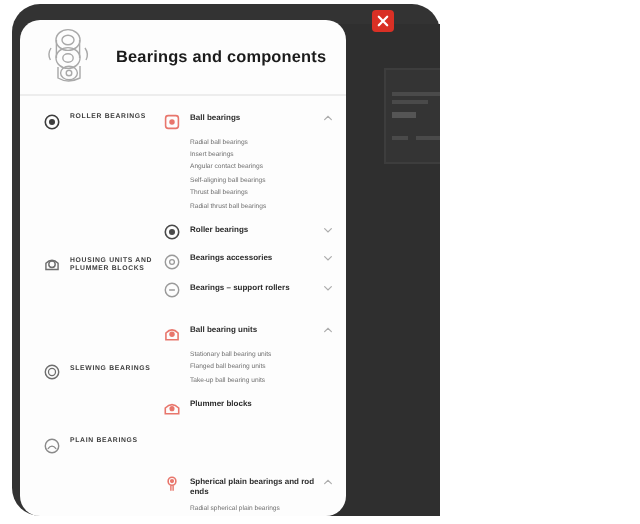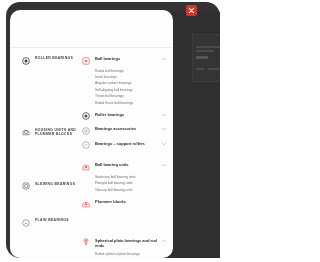--- a/index.html
+++ b/index.html
@@ -125,20 +125,39 @@
   </div>
 
   <div class="close-btn">
     <svg viewBox="0 0 10 10" width="7" height="7">
       <path d="M2 2 L8 8 M8 2 L2 8" stroke="#ffffff" stroke-width="1.6" stroke-linecap="round" fill="none"></path>
     </svg>
   </div>
 
   <div class="panel">
 
+    <div class="panel-header">
+      <div class="hero-icon">
+        <svg viewBox="0 0 26 30" width="26" height="30">
+          <g stroke="#9a9a9a" stroke-width="0.7" fill="none">
+            <ellipse cx="12" cy="7" rx="6" ry="5.2"></ellipse>
+            <ellipse cx="12" cy="7" rx="3" ry="2.4"></ellipse>
+            <path d="M6.2 7 L6.2 16 M17.8 7 L17.8 16"></path>
+            <ellipse cx="12" cy="16" rx="6" ry="5.2"></ellipse>
+            <ellipse cx="12" cy="16" rx="2.6" ry="2.1"></ellipse>
+            <path d="M7 20.5 L7 26 Q12 29 18 26 L18 20"></path>
+            <ellipse cx="12.5" cy="23.5" rx="4.2" ry="3.4"></ellipse>
+            <circle cx="12.5" cy="23.5" r="1.4"></circle>
+            <path d="M3.5 11 Q1.6 14 3.2 17"></path>
+            <path d="M20.5 11 Q22.6 14 21 17"></path>
+          </g>
+        </svg>
+      </div>
+      <div class="panel-title">Bearings and components</div>
+    </div>
     <div class="divider"></div>
 
     <div class="columns">
 
       <div class="col-left">
 
         <div class="cat" style="margin-bottom:63px;">
           <span class="cat-ico">
             <svg viewBox="0 0 10 10" width="8" height="8">
               <circle cx="5" cy="5" r="4.2" fill="none" stroke="#3d3d3d" stroke-width="1"></circle>

